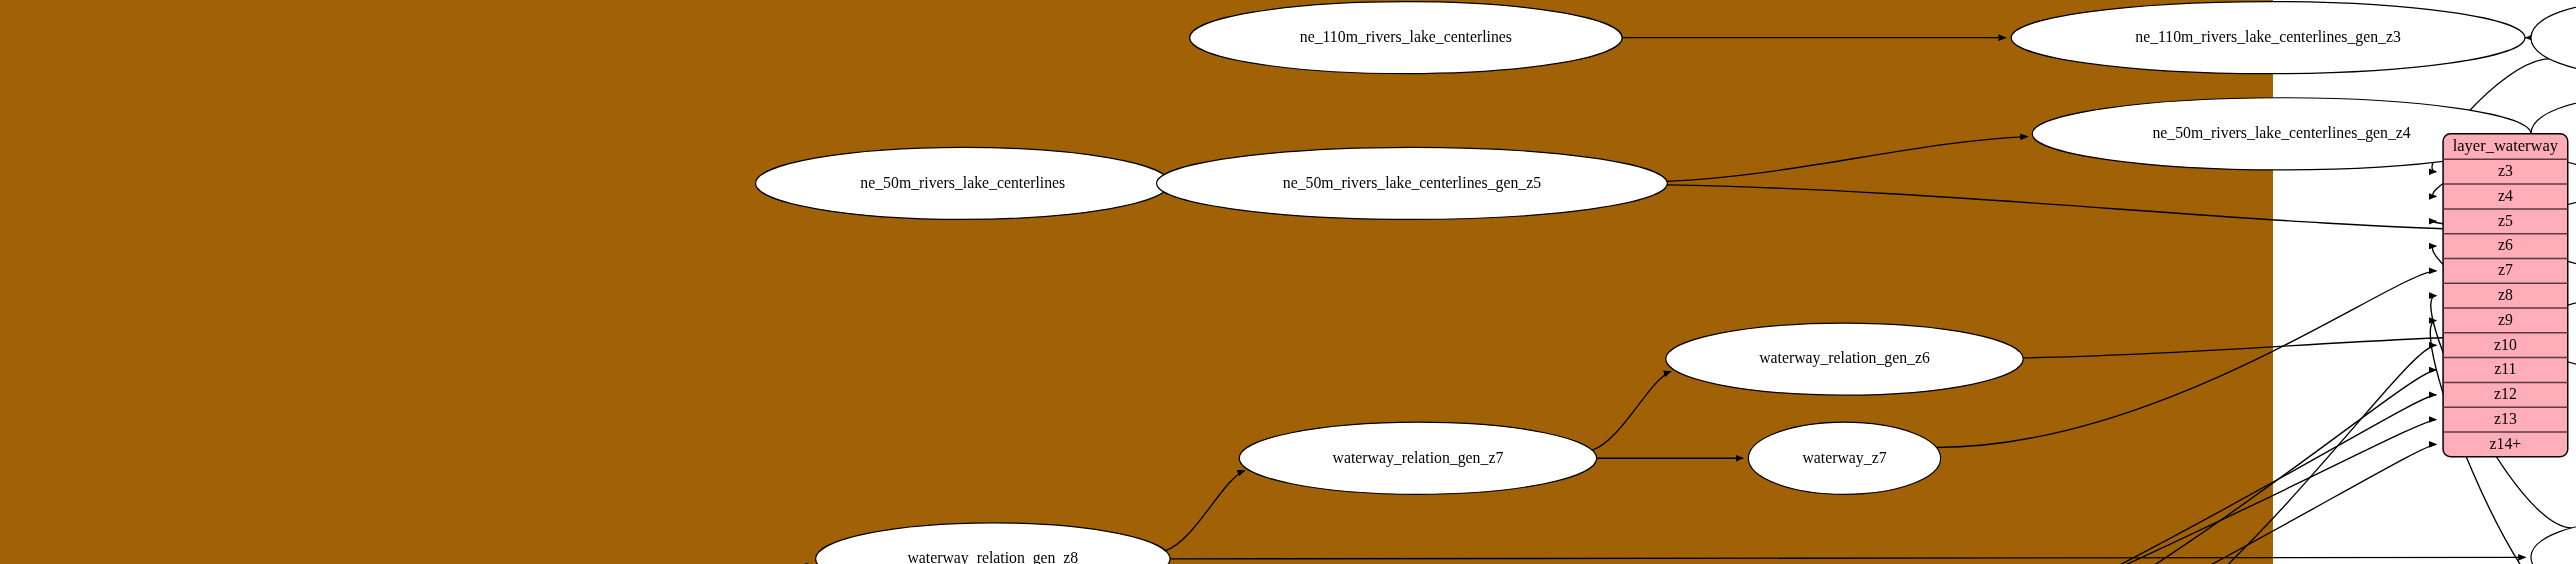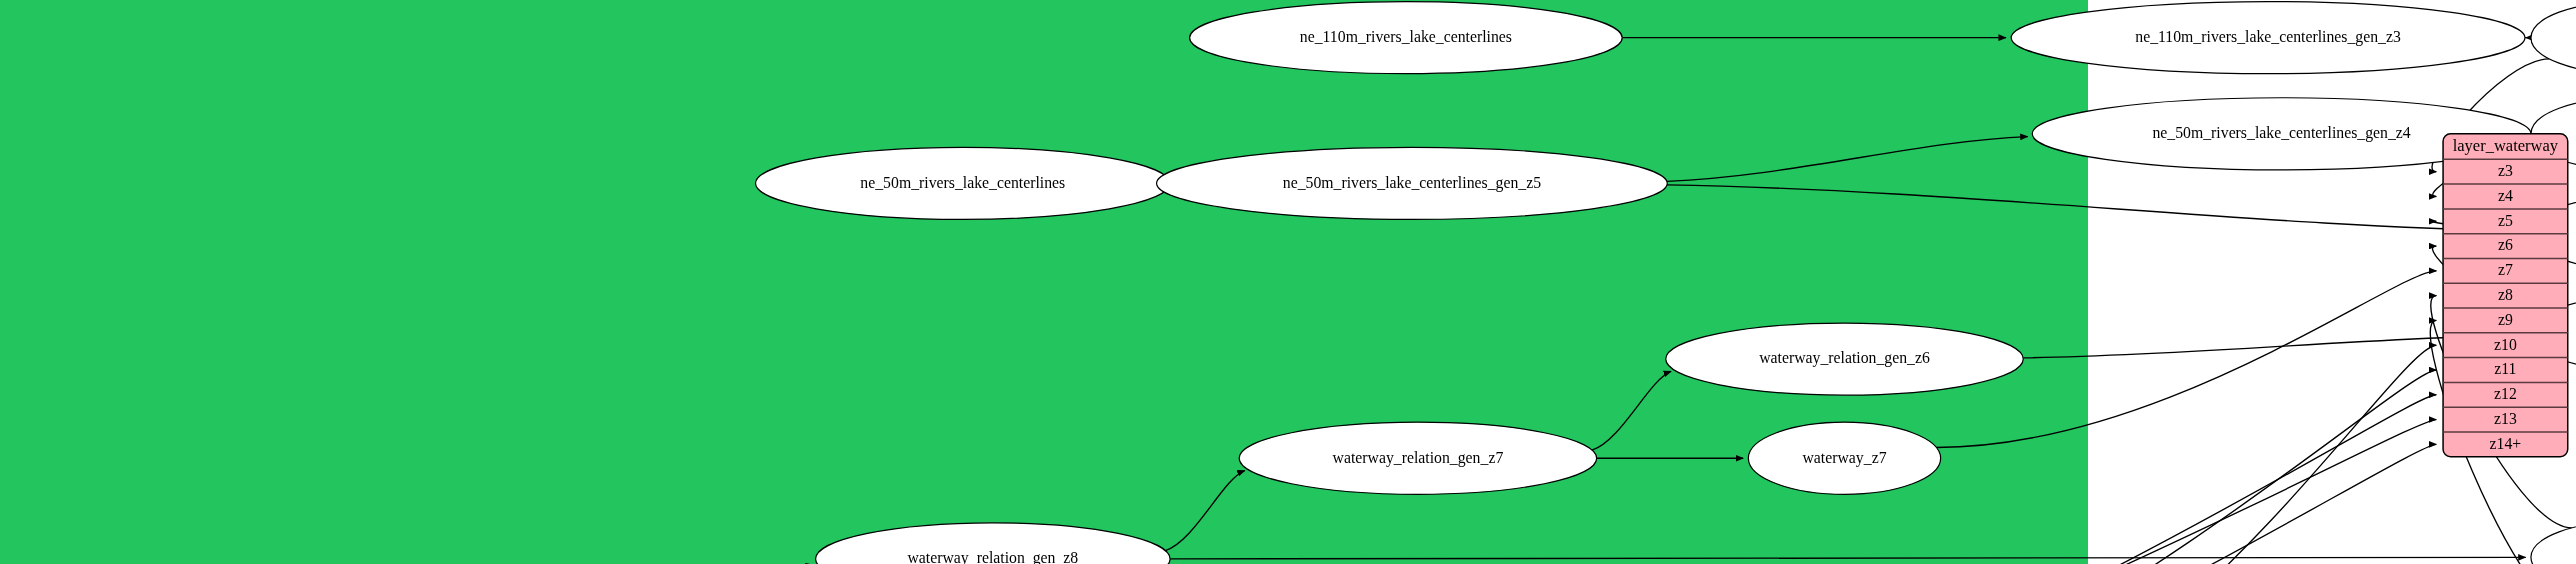--- a/index.html
+++ b/index.html
@@ -1,17 +1,17 @@
 <!DOCTYPE html>
 <html style="font-size:12px"><head>
 <meta charset="utf-8">
 <style>
   html,body{margin:0;padding:0;background:#ffffff;}
   body{width:2576px;height:565px;overflow:hidden;font-family:"Liberation Serif",serif;}
-  #stage{position:relative;width:2088px;height:565px;background:#22c55e;}
+  #stage{position:relative;width:2273px;height:565px;background:#a16207;}
   svg{display:block;}
   .node-ell{fill:#ffffff;stroke:#000000;stroke-width:1.6;}
   .node-lbl{font-family:"Liberation Serif",serif;font-size:21px;fill:#000000;text-anchor:middle;dominant-baseline:middle;}
   .edge{fill:none;stroke:#000000;stroke-width:1.8;}
   .tbl-lbl{font-family:"Liberation Serif",serif;font-size:21px;fill:#000000;text-anchor:middle;dominant-baseline:middle;}
   .tbl-title{font-family:"Liberation Serif",serif;font-size:22px;fill:#000000;text-anchor:middle;dominant-baseline:middle;}
 </style>
 </head>
 <body>
 

